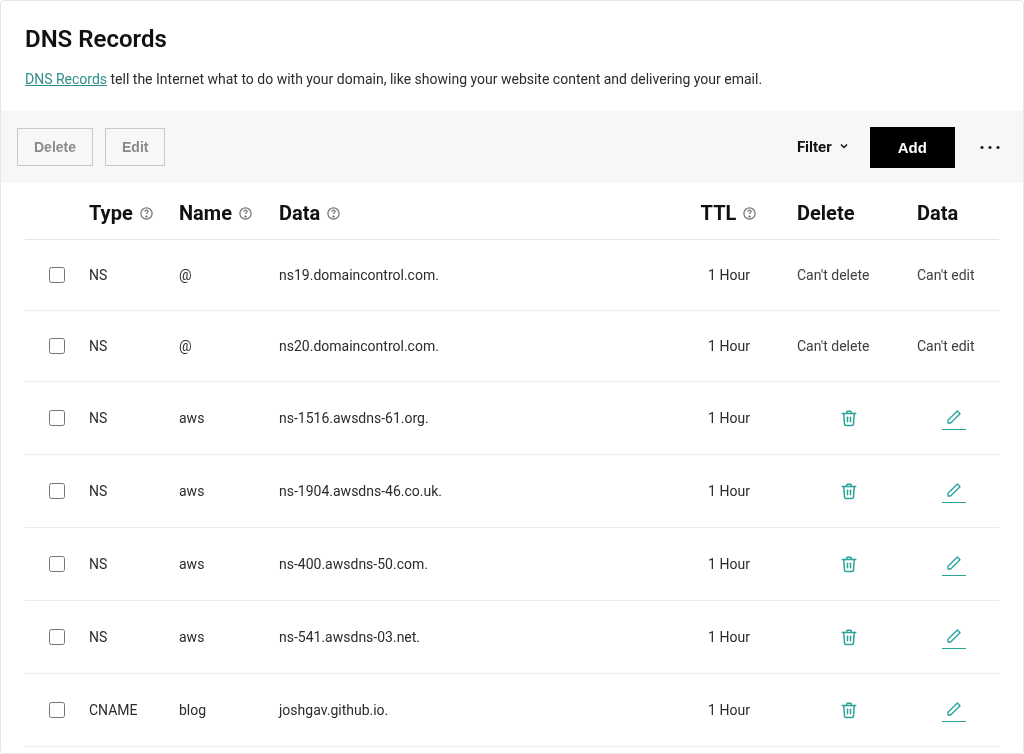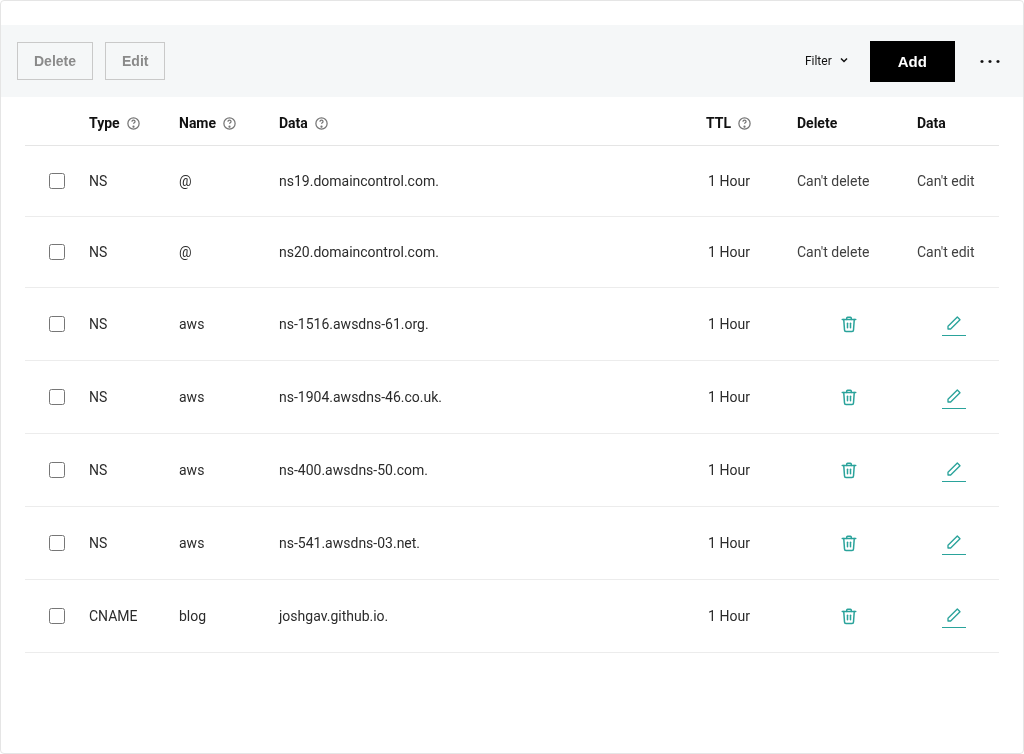--- a/index.html
+++ b/index.html
@@ -51,22 +51,22 @@
     font-weight: 600;
     font-size: 14px;
     padding: 10px 16px;
     cursor: pointer;
   }
   .toolbar-right { display: flex; align-items: center; gap: 20px; }
   .filter {
     display: flex;
     align-items: center;
     gap: 6px;
-    font-weight: 400;
-    font-size: 12px;
+    font-weight: 700;
+    font-size: 15px;
     cursor: pointer;
     color: #111;
   }
   .btn-add {
     background: #000;
     color: #fff;
     border: none;
     font-weight: 700;
     font-size: 15px;
     padding: 12px 28px;
@@ -79,21 +79,21 @@
     cursor: pointer;
     padding: 0 4px;
     color: #111;
   }
   .chev { width: 12px; height: 12px; }
 
   table { width: 100%; border-collapse: collapse; }
   thead th {
     text-align: left;
     font-weight: 700;
-    font-size: 14px;
+    font-size: 20px;
     color: #111;
     padding: 18px 8px 14px 8px;
     border-bottom: 1px solid #e5e5e5;
   }
   tbody td {
     padding: 24px 8px;
     border-bottom: 1px solid #ececec;
     color: #2b2b2b;
     font-size: 14px;
     vertical-align: middle;
@@ -127,20 +127,26 @@
     cursor: pointer;
     color: #2aa39b;
   }
   .icon-edit { border-bottom: 1px solid #2aa39b; padding-bottom: 1px; }
   .cell-center { text-align: center; }
 </style>
 </head>
 <body>
 
 <div class="panel">
+  <div class="panel-inner">
+    <h1>DNS Records</h1>
+    <div class="intro">
+      <a href="#">DNS Records</a><span> tell the Internet what to do with your domain, like showing your website content and delivering your email.</span>
+    </div>
+  </div>
 
   <div class="toolbar">
     <div class="toolbar-left">
       <button class="btn-outline">Delete</button>
       <button class="btn-outline">Edit</button>
     </div>
     <div class="toolbar-right">
       <div class="filter">
         <span>Filter</span>
         <span>

